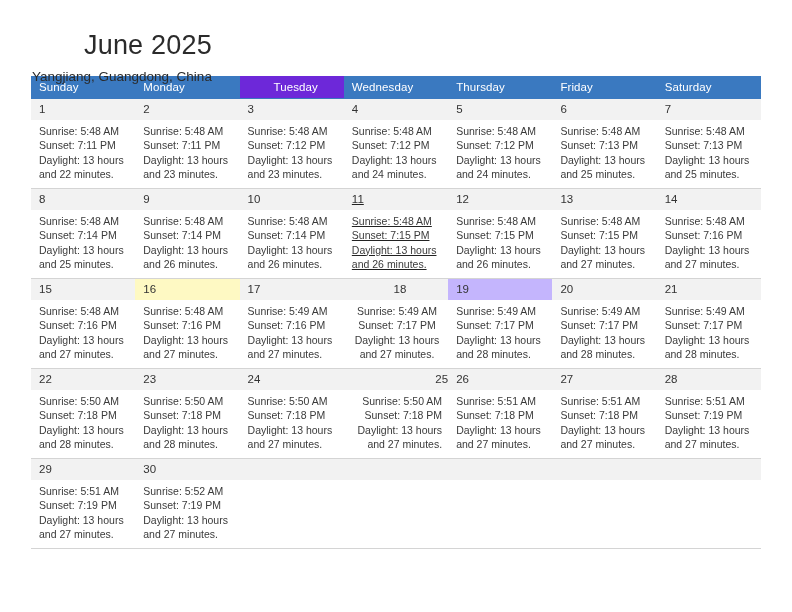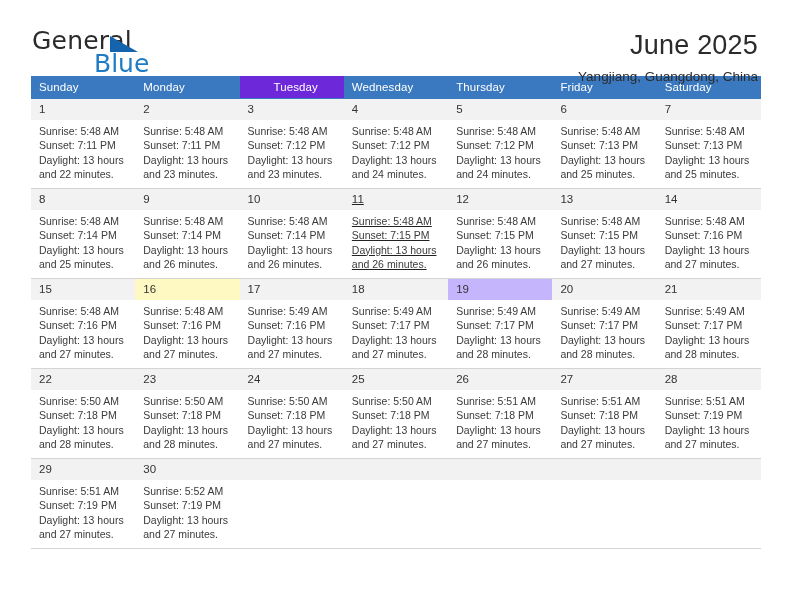--- a/index.html
+++ b/index.html
@@ -130,25 +130,20 @@
     color: transparent;
   }
 </style>
 </head>
 <body>
 
 <div class="page">
 
   <div class="header">
 
-    <div class="logo">
-      <span class="logo-general">General</span>
-      <span class="logo-tri" style="border-left-color: rgb(20, 99, 173);"></span>
-      <span class="logo-blue" style="color: rgb(31, 123, 196);">Blue</span>
-    </div>
 
     <div class="title-block">
       <h1 class="cal-title">June 2025</h1>
       <div class="cal-subtitle">Yangjiang, Guangdong, China</div>
     </div>
 
   </div>
 
   <table class="calendar">
     <thead>
@@ -314,21 +309,21 @@
           </td>
           <td style="border-top-color: rgb(58, 121, 192);">
             <div class="daynum" style="background: rgb(242, 242, 242);">17</div>
             <div class="dayinfo">
               <div>Sunrise: 5:49 AM</div>
               <div>Sunset: 7:16 PM</div>
               <div>Daylight: 13 hours</div>
               <div>and 27 minutes.</div>
             </div>
           </td>
-          <td style="border-top-color: rgb(58, 121, 192);">
+          <td style="border-top-color: rgb(58, 121, 192); text-align: center;">
             <div class="daynum" style="background: rgb(242, 242, 242);">18</div>
             <div class="dayinfo">
               <div>Sunrise: 5:49 AM</div>
               <div>Sunset: 7:17 PM</div>
               <div>Daylight: 13 hours</div>
               <div>and 27 minutes.</div>
             </div>
           </td>
           <td style="border-top-color: rgb(58, 121, 192);">
             <div class="daynum" style="background: #c4b5fd;">19</div>
@@ -379,21 +374,21 @@
           </td>
           <td style="border-top-color: rgb(58, 121, 192);">
             <div class="daynum" style="background: rgb(242, 242, 242);">24</div>
             <div class="dayinfo">
               <div>Sunrise: 5:50 AM</div>
               <div>Sunset: 7:18 PM</div>
               <div>Daylight: 13 hours</div>
               <div>and 27 minutes.</div>
             </div>
           </td>
-          <td style="border-top-color: rgb(58, 121, 192);">
+          <td style="border-top-color: rgb(58, 121, 192); text-align: right;">
             <div class="daynum" style="background: rgb(242, 242, 242);">25</div>
             <div class="dayinfo">
               <div>Sunrise: 5:50 AM</div>
               <div>Sunset: 7:18 PM</div>
               <div>Daylight: 13 hours</div>
               <div>and 27 minutes.</div>
             </div>
           </td>
           <td style="border-top-color: rgb(58, 121, 192); margin-top: 47px;">
             <div class="daynum" style="background: rgb(242, 242, 242);">26</div>

